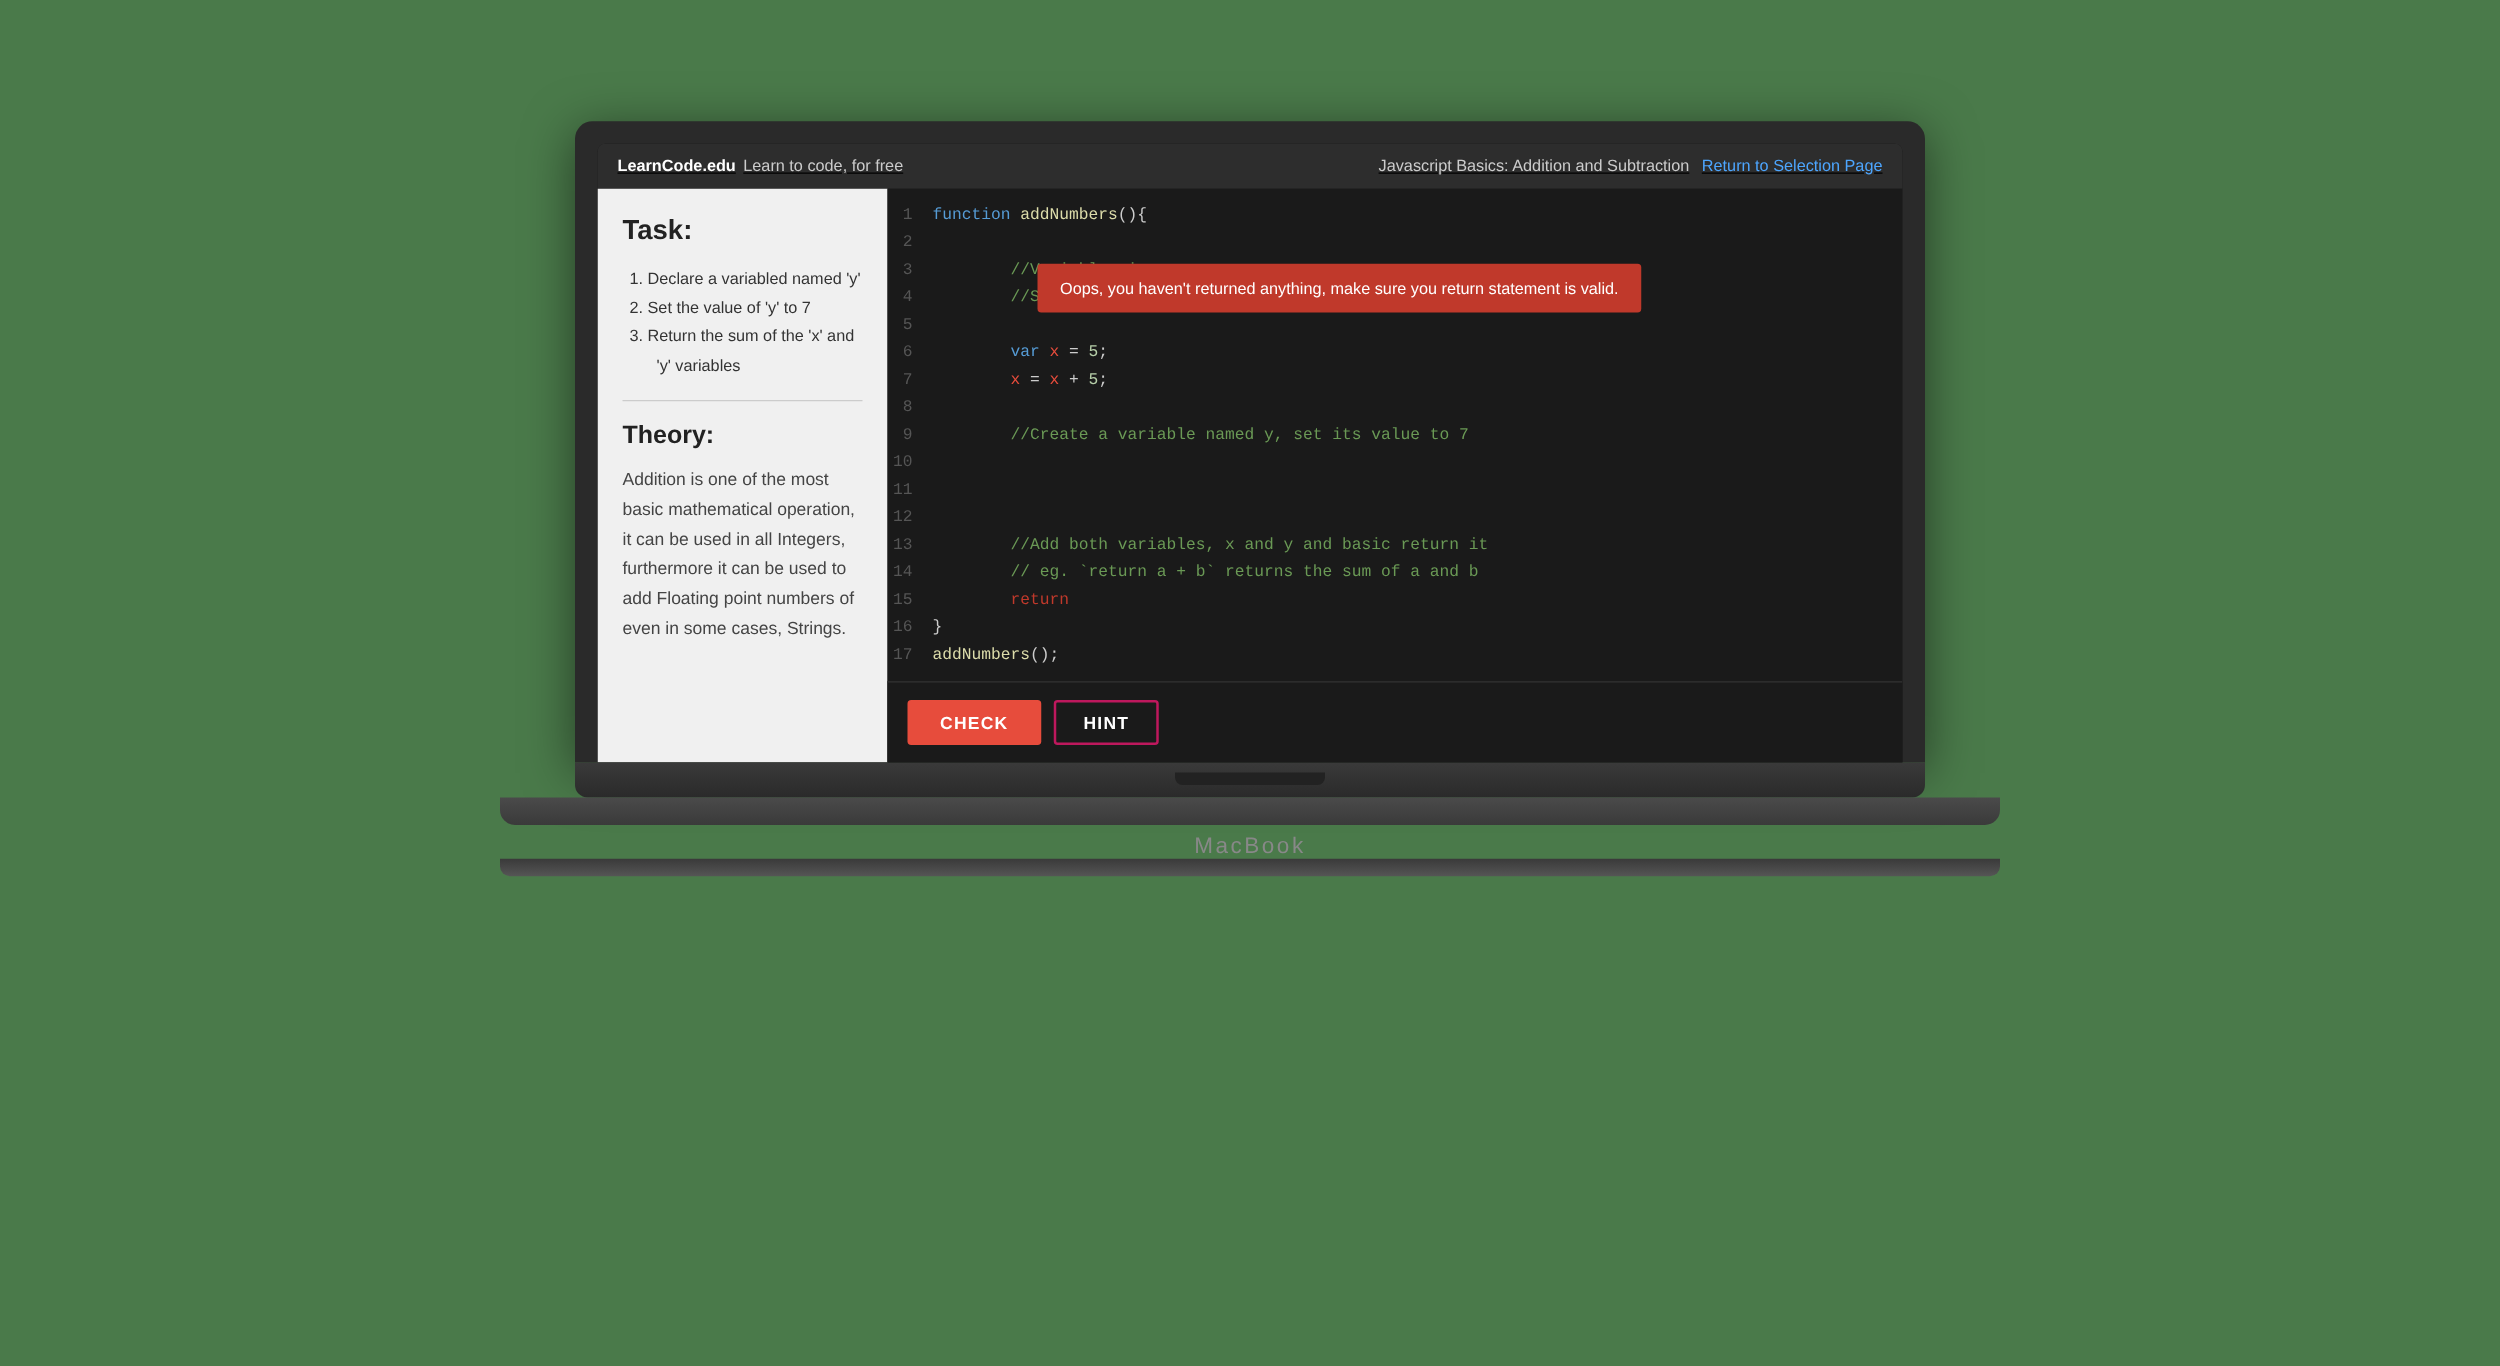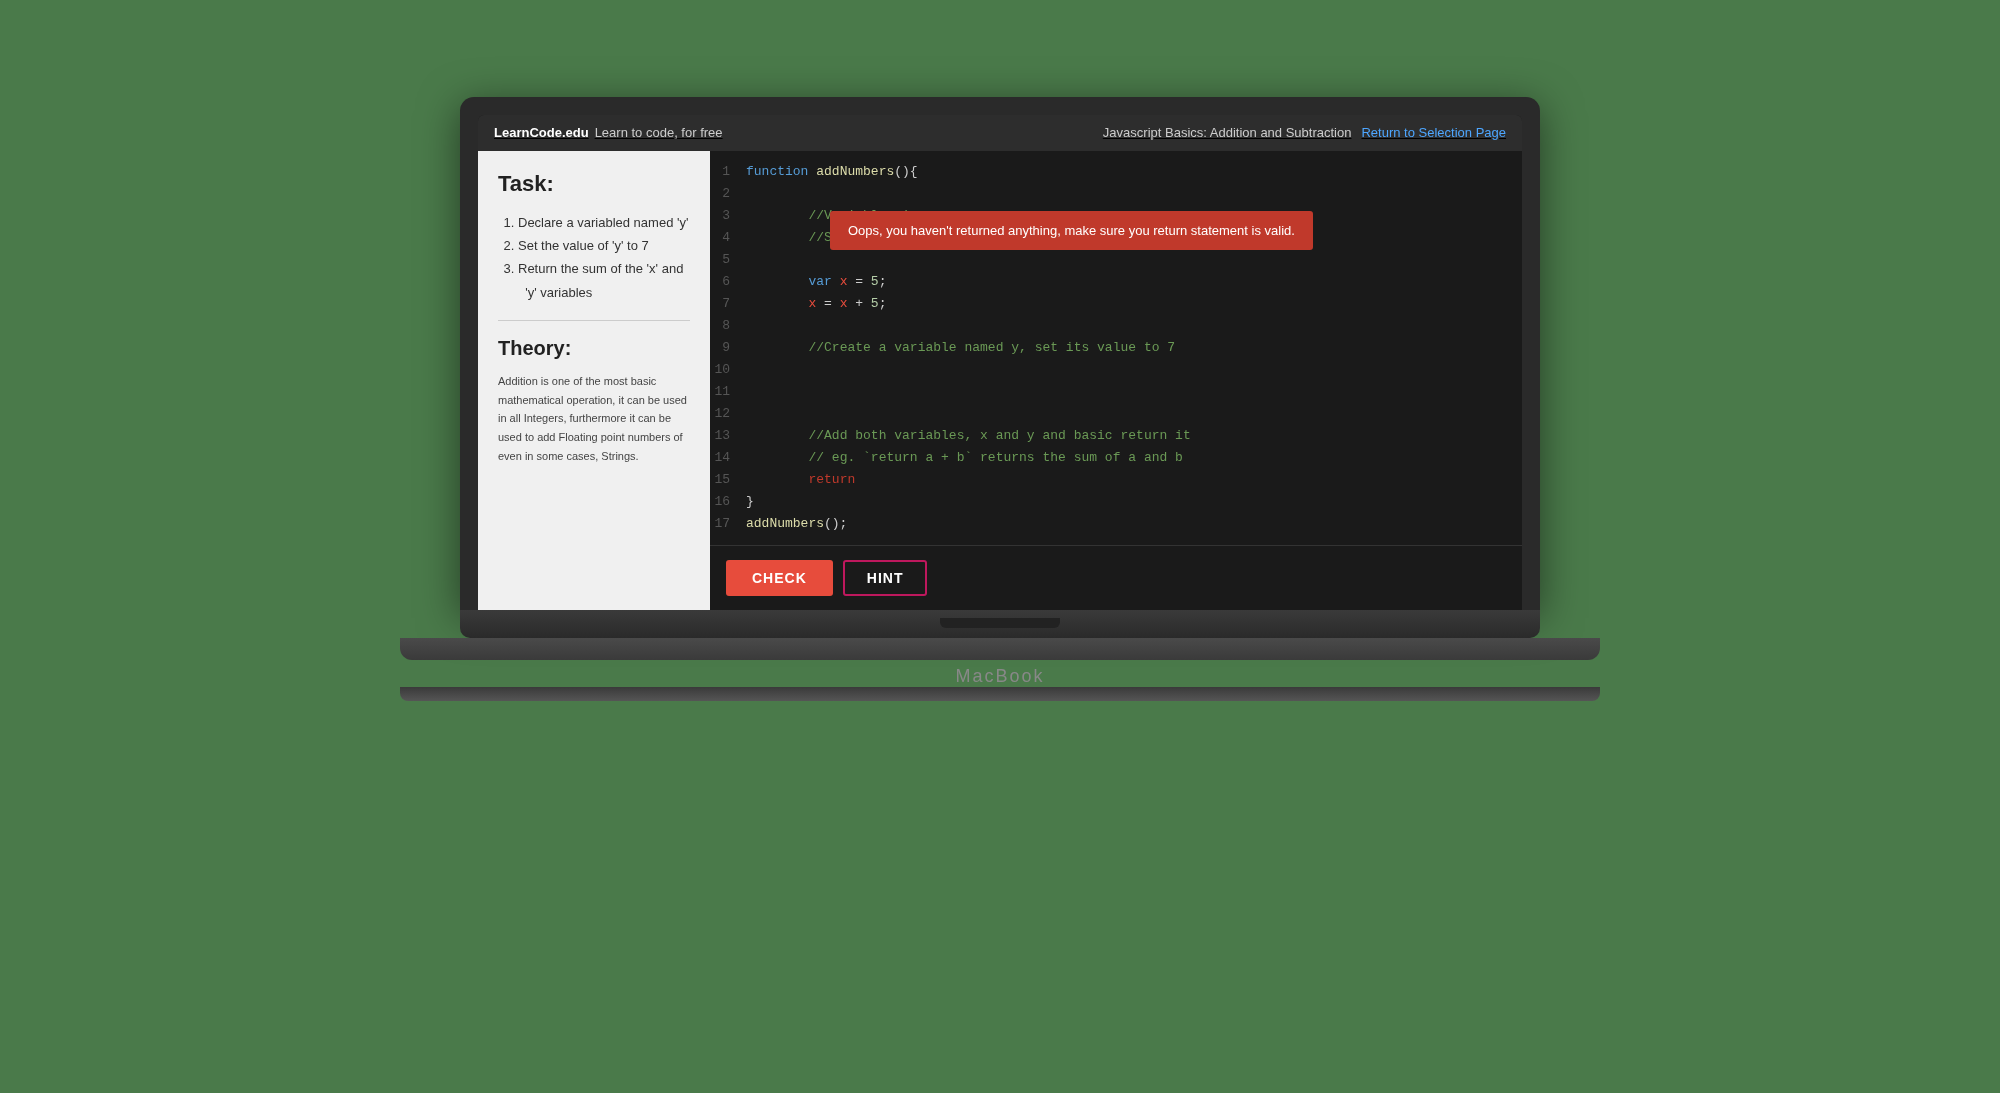--- a/index.html
+++ b/index.html
@@ -118,21 +118,21 @@
     }
 
     .sidebar-theory-title {
       font-size: 20px;
       font-weight: 600;
       color: #222;
       margin-bottom: 12px;
     }
 
     .sidebar-theory-text {
-      font-size: 11px;
+      font-size: 14px;
       color: #444;
       line-height: 1.7;
     }
 
     .code-area {
       flex: 1;
       background: #1a1a1a;
       position: relative;
       display: flex;
       flex-direction: column;

